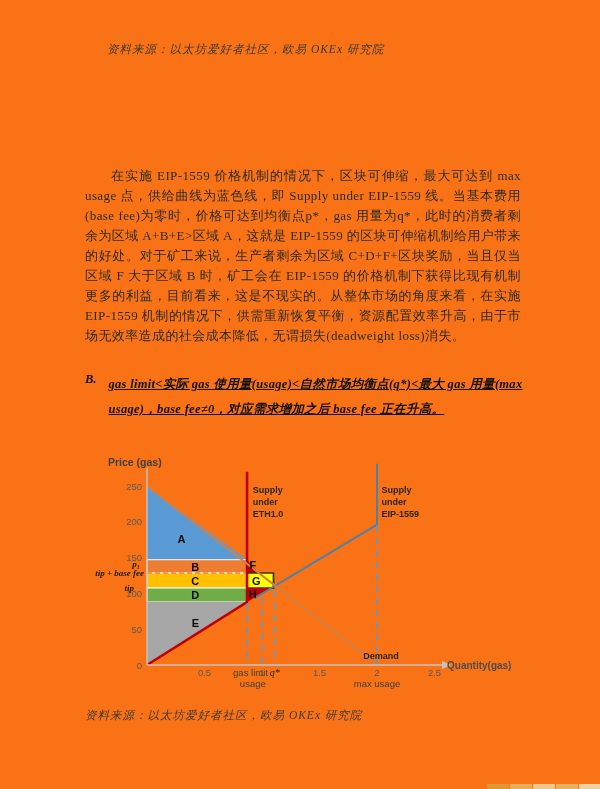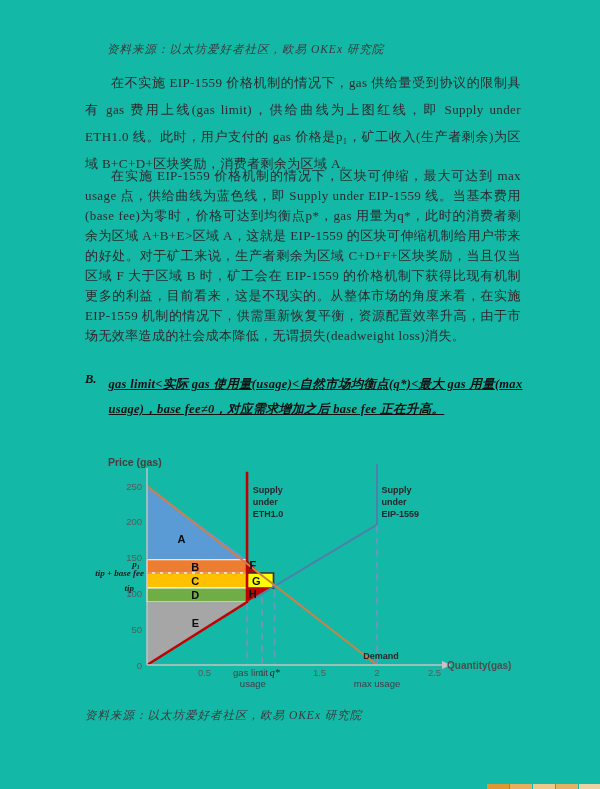--- a/index.html
+++ b/index.html
@@ -1,16 +1,16 @@
 <!DOCTYPE html>
 <html><head>
 <meta charset="utf-8">
 <style>
   html,body{margin:0;padding:0;background:#888;}
-  .page{position:relative;width:600px;height:789px;background:#14b8a6;margin:0 auto;overflow:hidden;
+  .page{position:relative;width:600px;height:789px;background:#f97316;margin:0 auto;overflow:hidden;
         font-family:"Liberation Serif","DejaVu Serif",serif;color:#262626;}
   .src{position:absolute;font:italic 11.5px "Liberation Serif","DejaVu Serif",serif;color:#3a3a3a;letter-spacing:1px;}
   .para{position:absolute;width:436px;font-size:13px;line-height:27px;text-align:justify;
         text-indent:2em;letter-spacing:0.4px;color:#2b2b2b;}
   .p2{line-height:20px;}
   .heading{position:absolute;left:85px;top:372px;width:440px;display:flex;gap:12px;
            font:italic bold 12.5px "Liberation Serif","DejaVu Serif",serif;color:#111;}
   .hmark{flex:0 0 auto;}
   .htext{text-decoration:underline;line-height:25px;letter-spacing:0.3px;}
   .chart-wrap{position:absolute;left:90px;top:450px;width:470px;height:250px;}
@@ -26,21 +26,20 @@
   .wm{position:absolute;left:487px;top:784px;height:5px;display:flex;gap:1px;}
   .wm span{display:block;height:5px;}
 </style>
 </head>
 <body>
 
 <div class="page">
 
   <div class="src" style="left:107px;top:42px;">资料来源：以太坊爱好者社区，欧易 OKEx 研究院</div>
 
-  <p class="para" style="left:85px;top:69px;margin:0;">在不实施 EIP-1559 价格机制的情况下，gas 供给量受到协议的限制具有 gas 费用上线(gas limit)，供给曲线为上图红线，即 Supply under ETH1.0 线。此时，用户支付的 gas 价格是p₁，矿工收入(生产者剩余)为区域 B+C+D+区块奖励，消费者剩余为区域 A。</p>
 
   <p class="para p2" style="left:85px;top:166px;margin:0;">在实施 EIP-1559 价格机制的情况下，区块可伸缩，最大可达到 max usage 点，供给曲线为蓝色线，即 Supply under EIP-1559 线。当基本费用(base fee)为零时，价格可达到均衡点p*，gas 用量为q*，此时的消费者剩余为区域 A+B+E&gt;区域 A，这就是 EIP-1559 的区块可伸缩机制给用户带来的好处。对于矿工来说，生产者剩余为区域 C+D+F+区块奖励，当且仅当区域 F 大于区域 B 时，矿工会在 EIP-1559 的价格机制下获得比现有机制更多的利益，目前看来，这是不现实的。从整体市场的角度来看，在实施 EIP-1559 机制的情况下，供需重新恢复平衡，资源配置效率升高，由于市场无效率造成的社会成本降低，无谓损失(deadweight loss)消失。</p>
 
   <div class="heading">
     <span class="hmark">B.</span>
     <span class="htext">gas limit&lt;实际 gas 使用量(usage)&lt;自然市场均衡点(q*)&lt;最大 gas 用量(max usage)，base fee≠0，对应需求增加之后 base fee 正在升高。</span>
   </div>
 
   <div class="chart-wrap">
     <svg id="chart-svg" width="470" height="250" viewBox="0 0 470 250" xmlns="http://www.w3.org/2000/svg">

